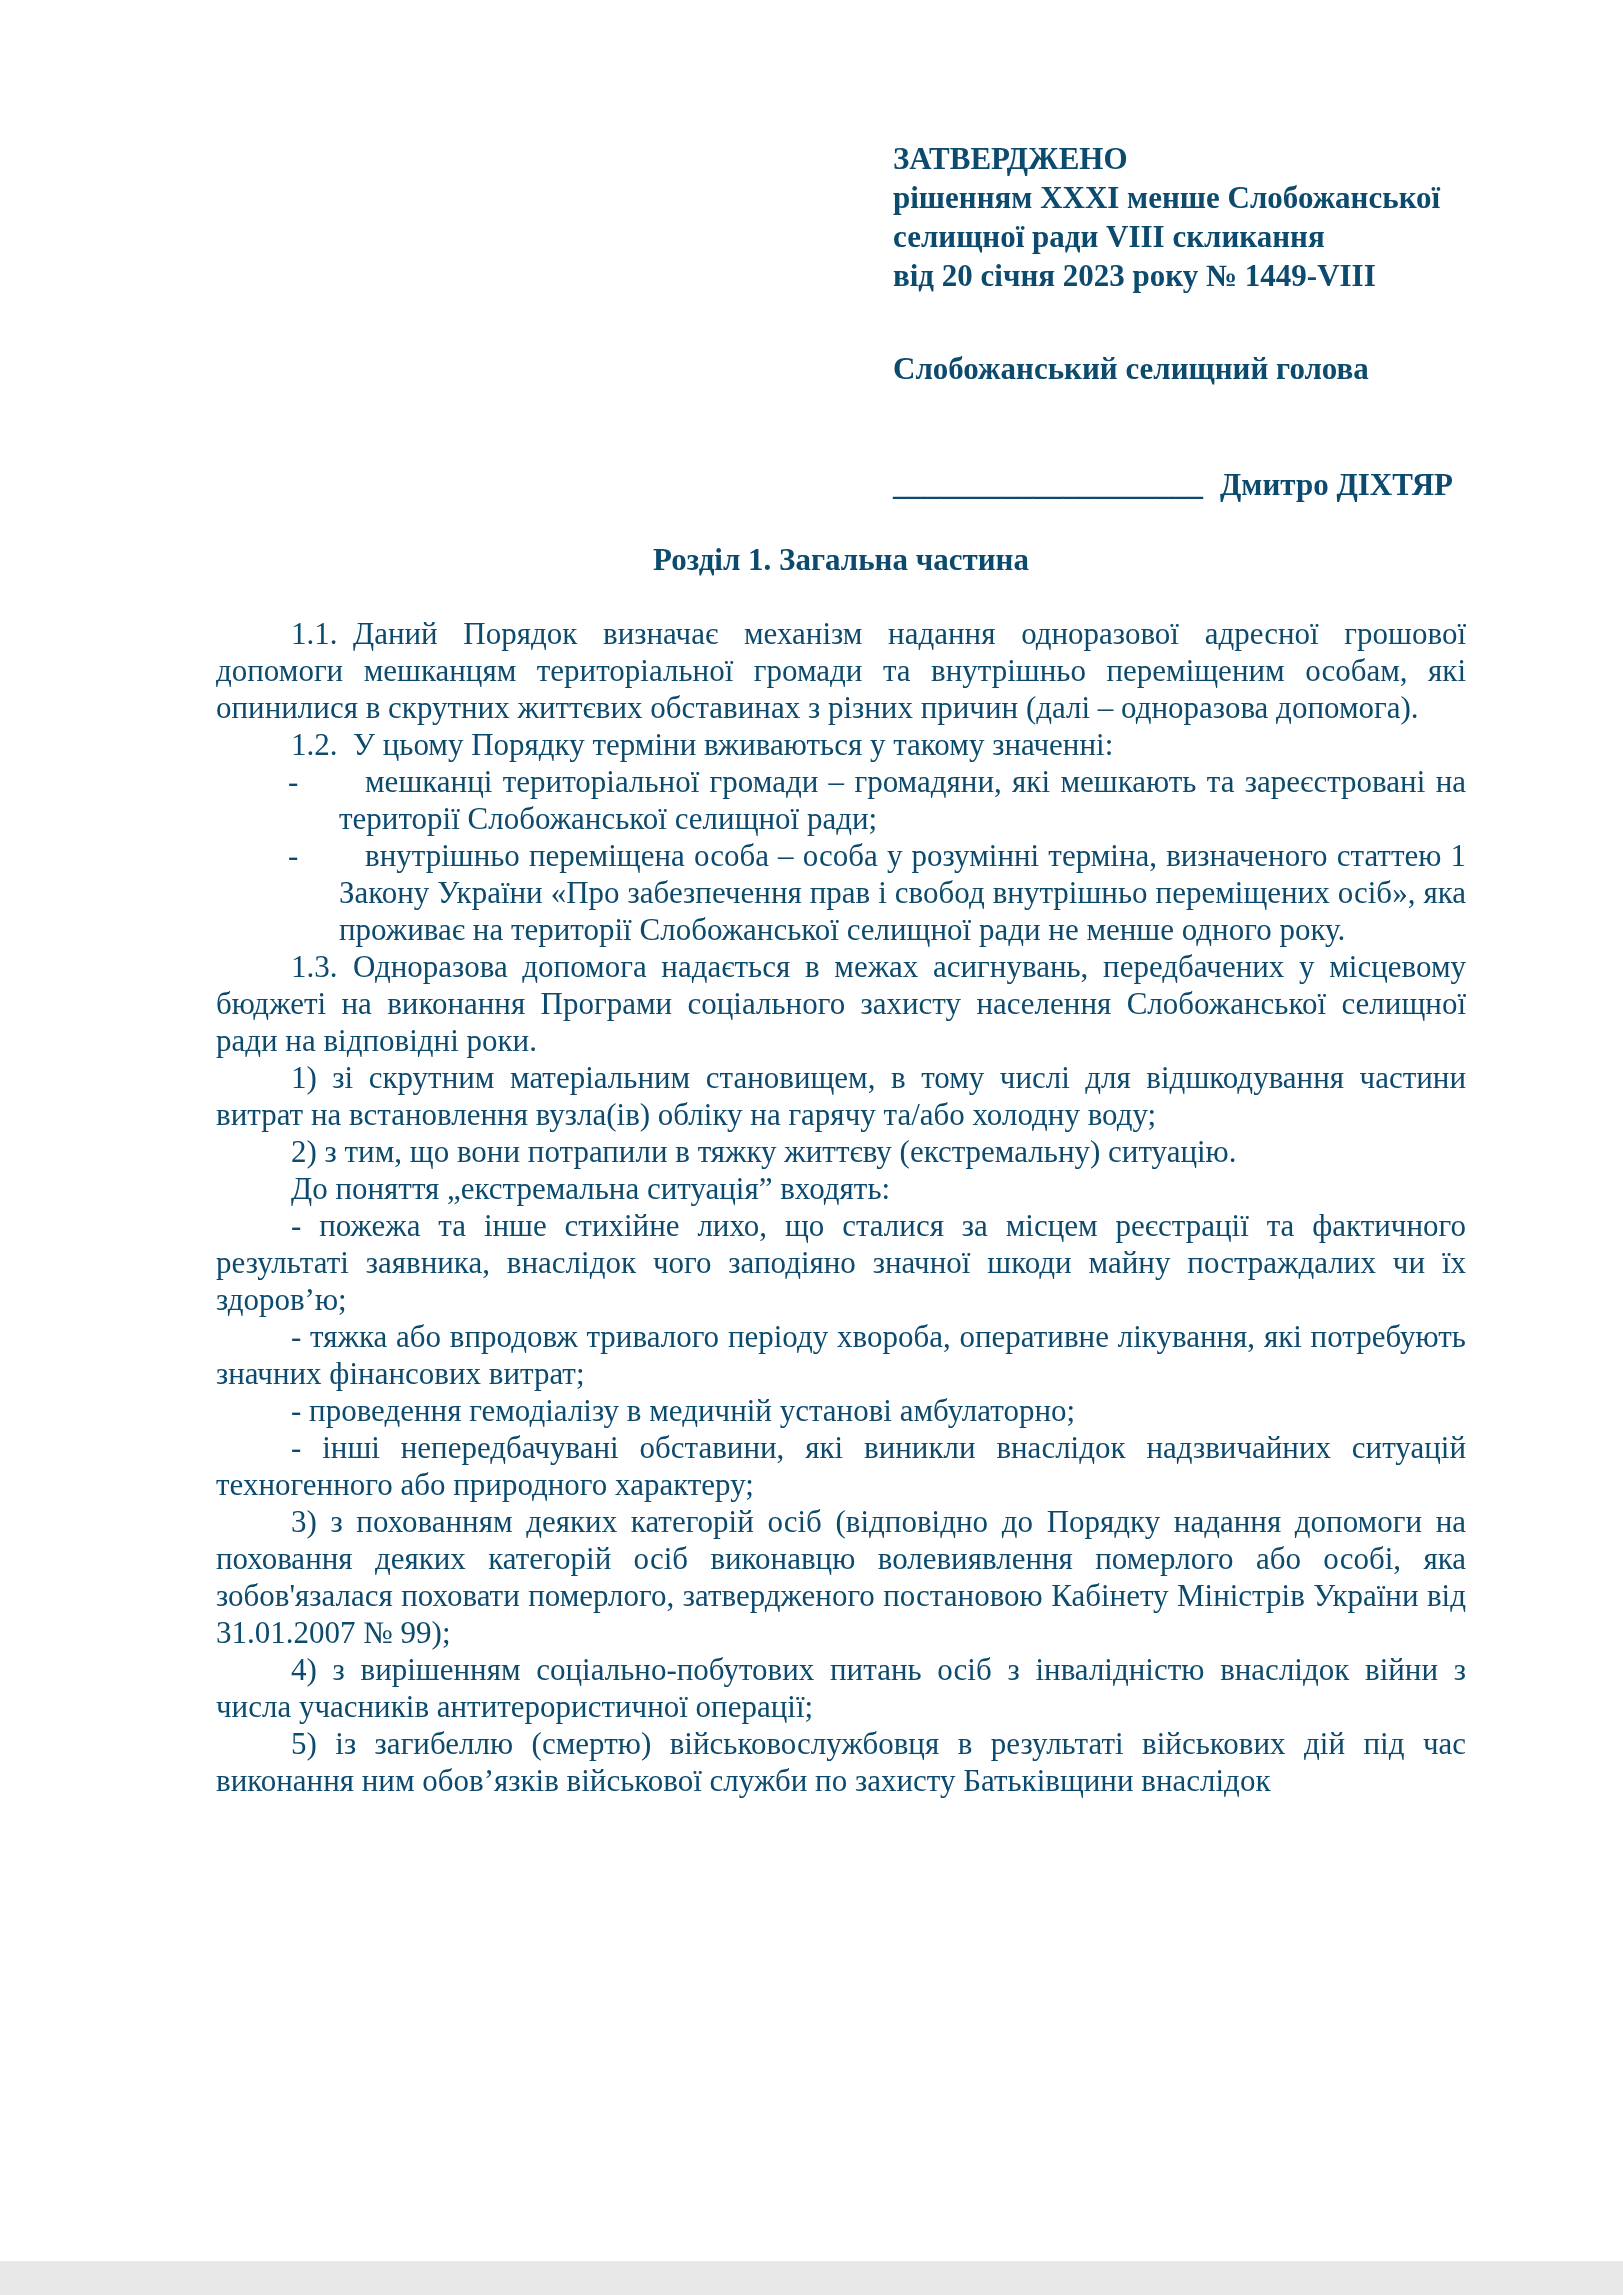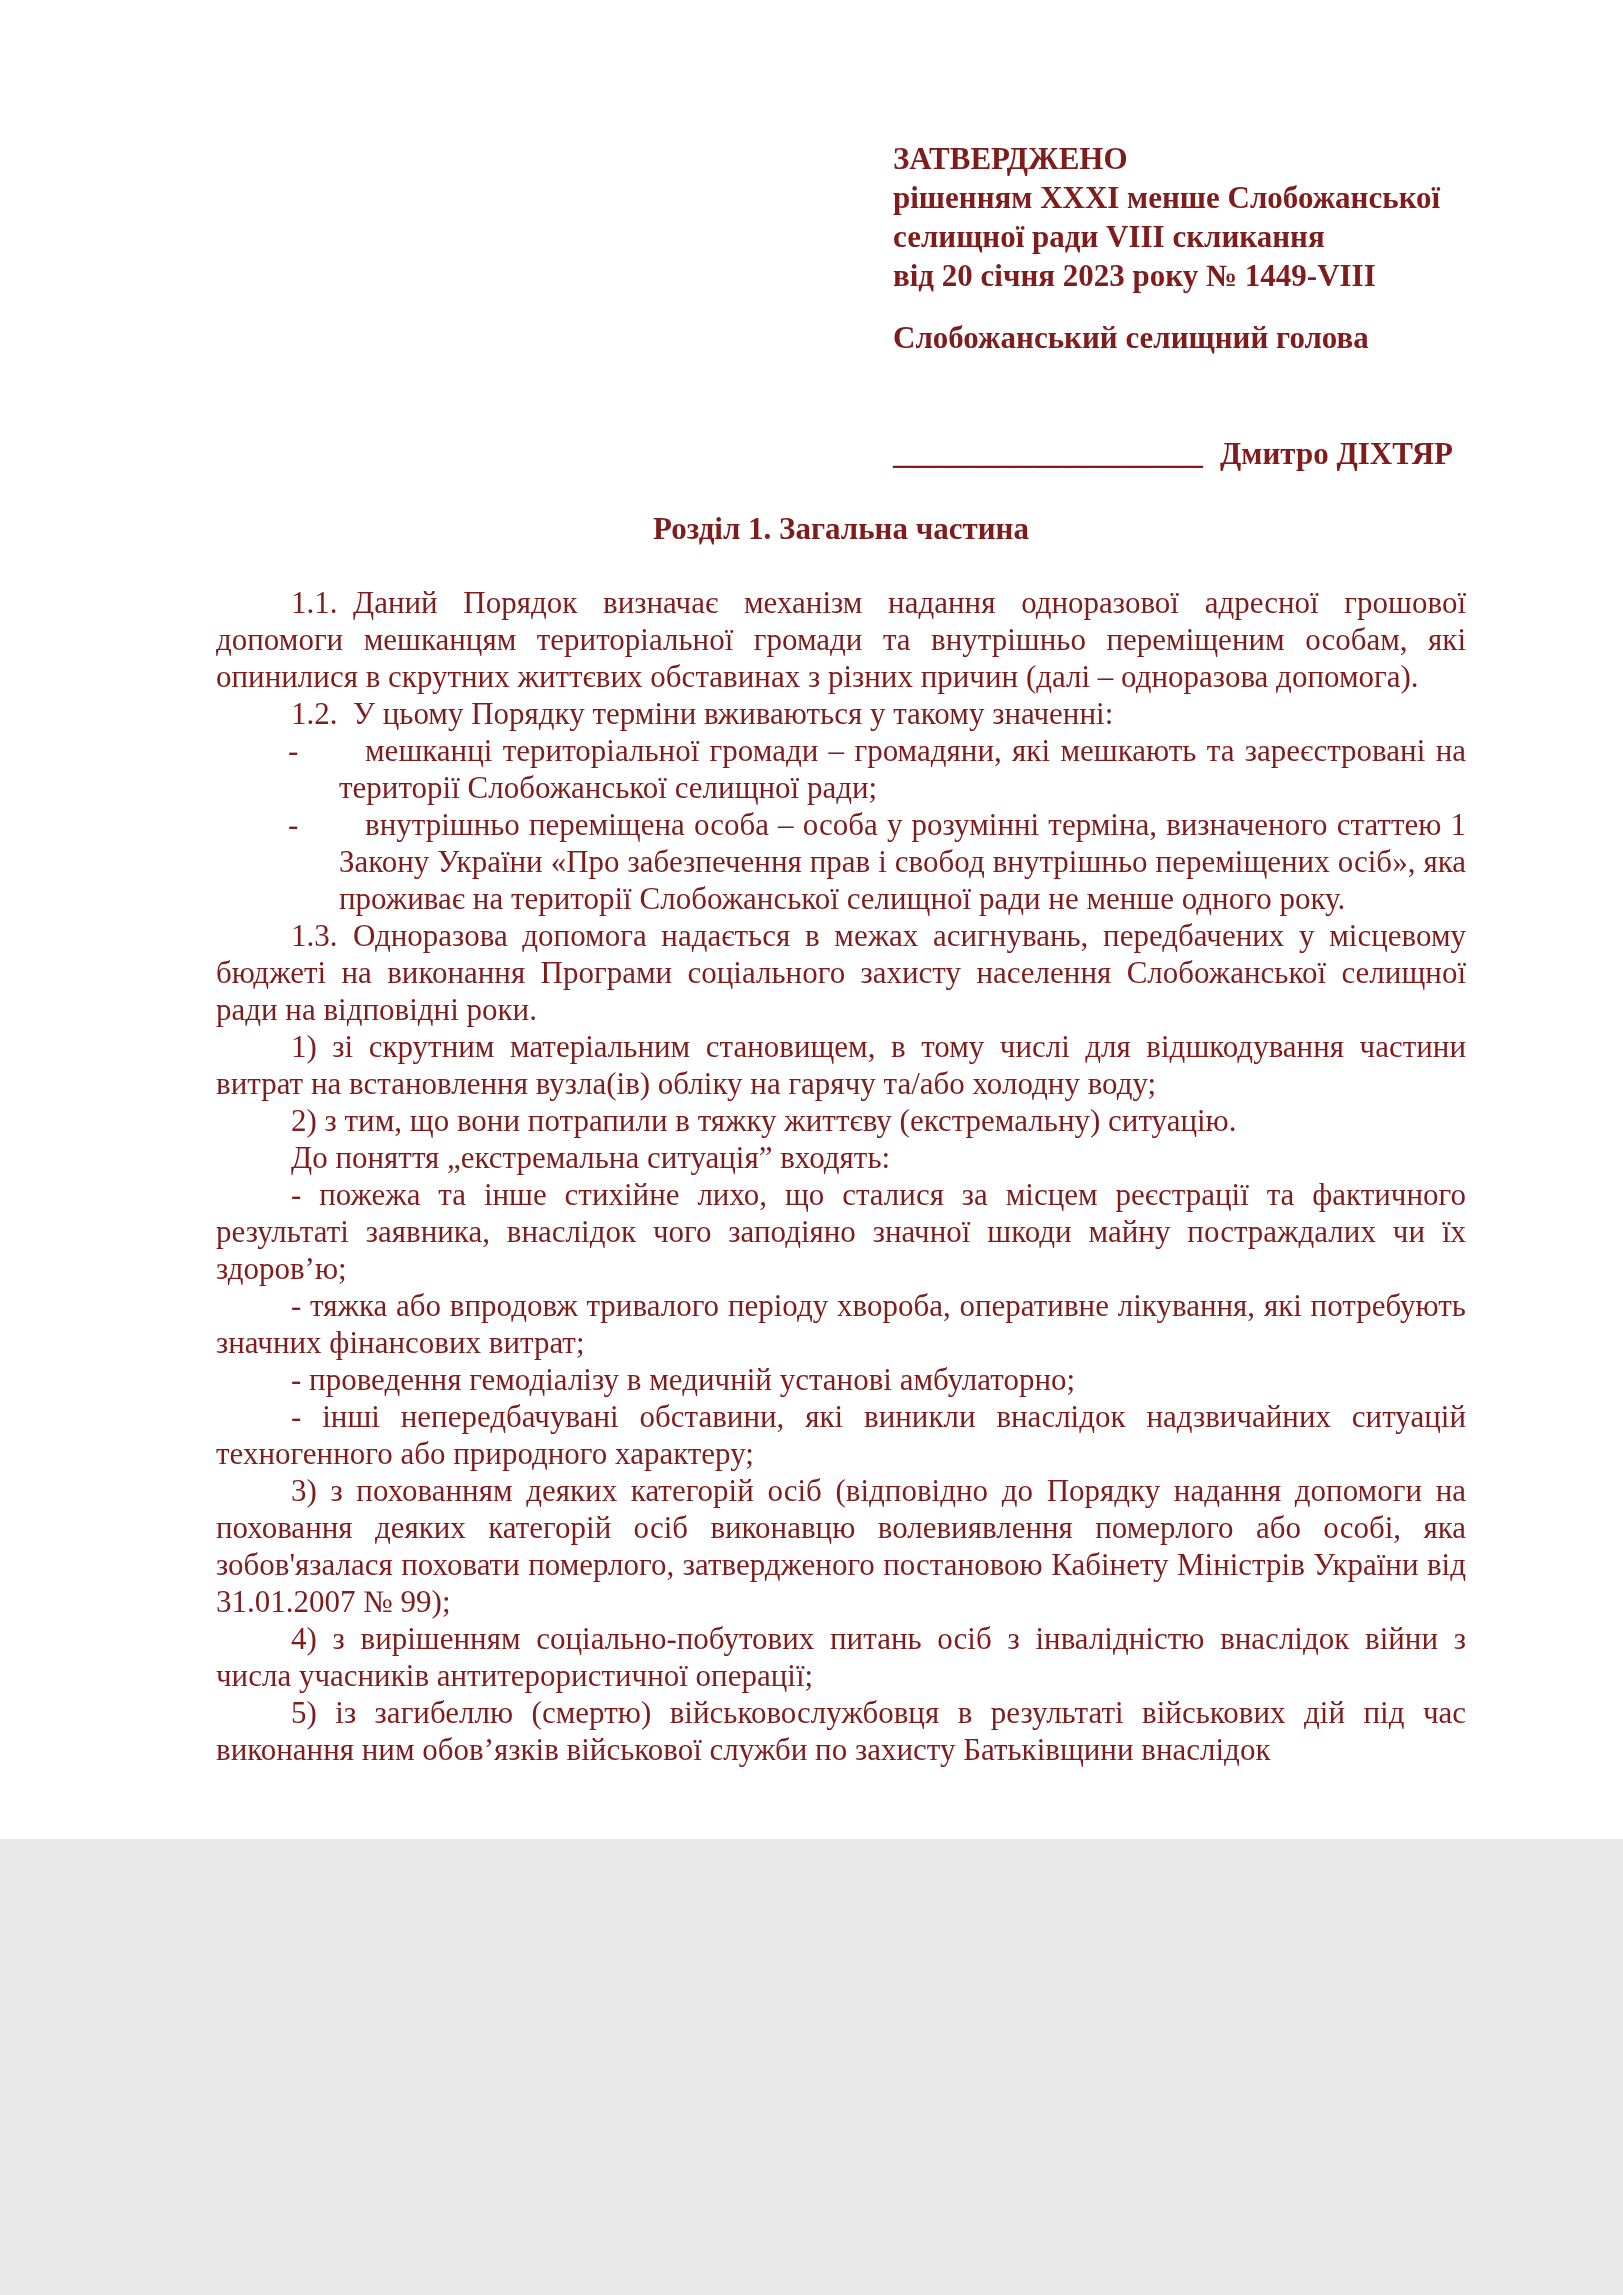--- a/index.html
+++ b/index.html
@@ -3,39 +3,39 @@
 <meta charset="utf-8">
 <style>
   html, body {
     margin: 0;
     padding: 0;
     background: #e8e8e8;
   }
   .sheet {
     position: relative;
     width: 1623px;
-    height: 1839px;
+    height: 2261px;
     margin: 0 auto;
     background: #ffffff;
-    color: #7f1d1d;
+    color: #0c4a6e;
     font-family: "Liberation Serif", "DejaVu Serif", serif;
     font-size: 31px;
     overflow: hidden;
     box-sizing: border-box;
     padding: 139px 157px 0 216px;
   }
   
   .approval {
     margin-left: 677px;
     font-weight: bold;
     line-height: 39px;
     white-space: nowrap;
   }
   .approval-line { white-space: nowrap; }
-  .official-title { margin-top: 23px; }
+  .official-title { margin-top: 54px; }
   .signature-row { margin-top: 77px; }
   .sig-name { margin-left: 17px; }
   
   .doc-title {
     margin-top: 39px;
     text-align: center;
     font-weight: bold;
     line-height: 37px;
   }
   .sec-head {

